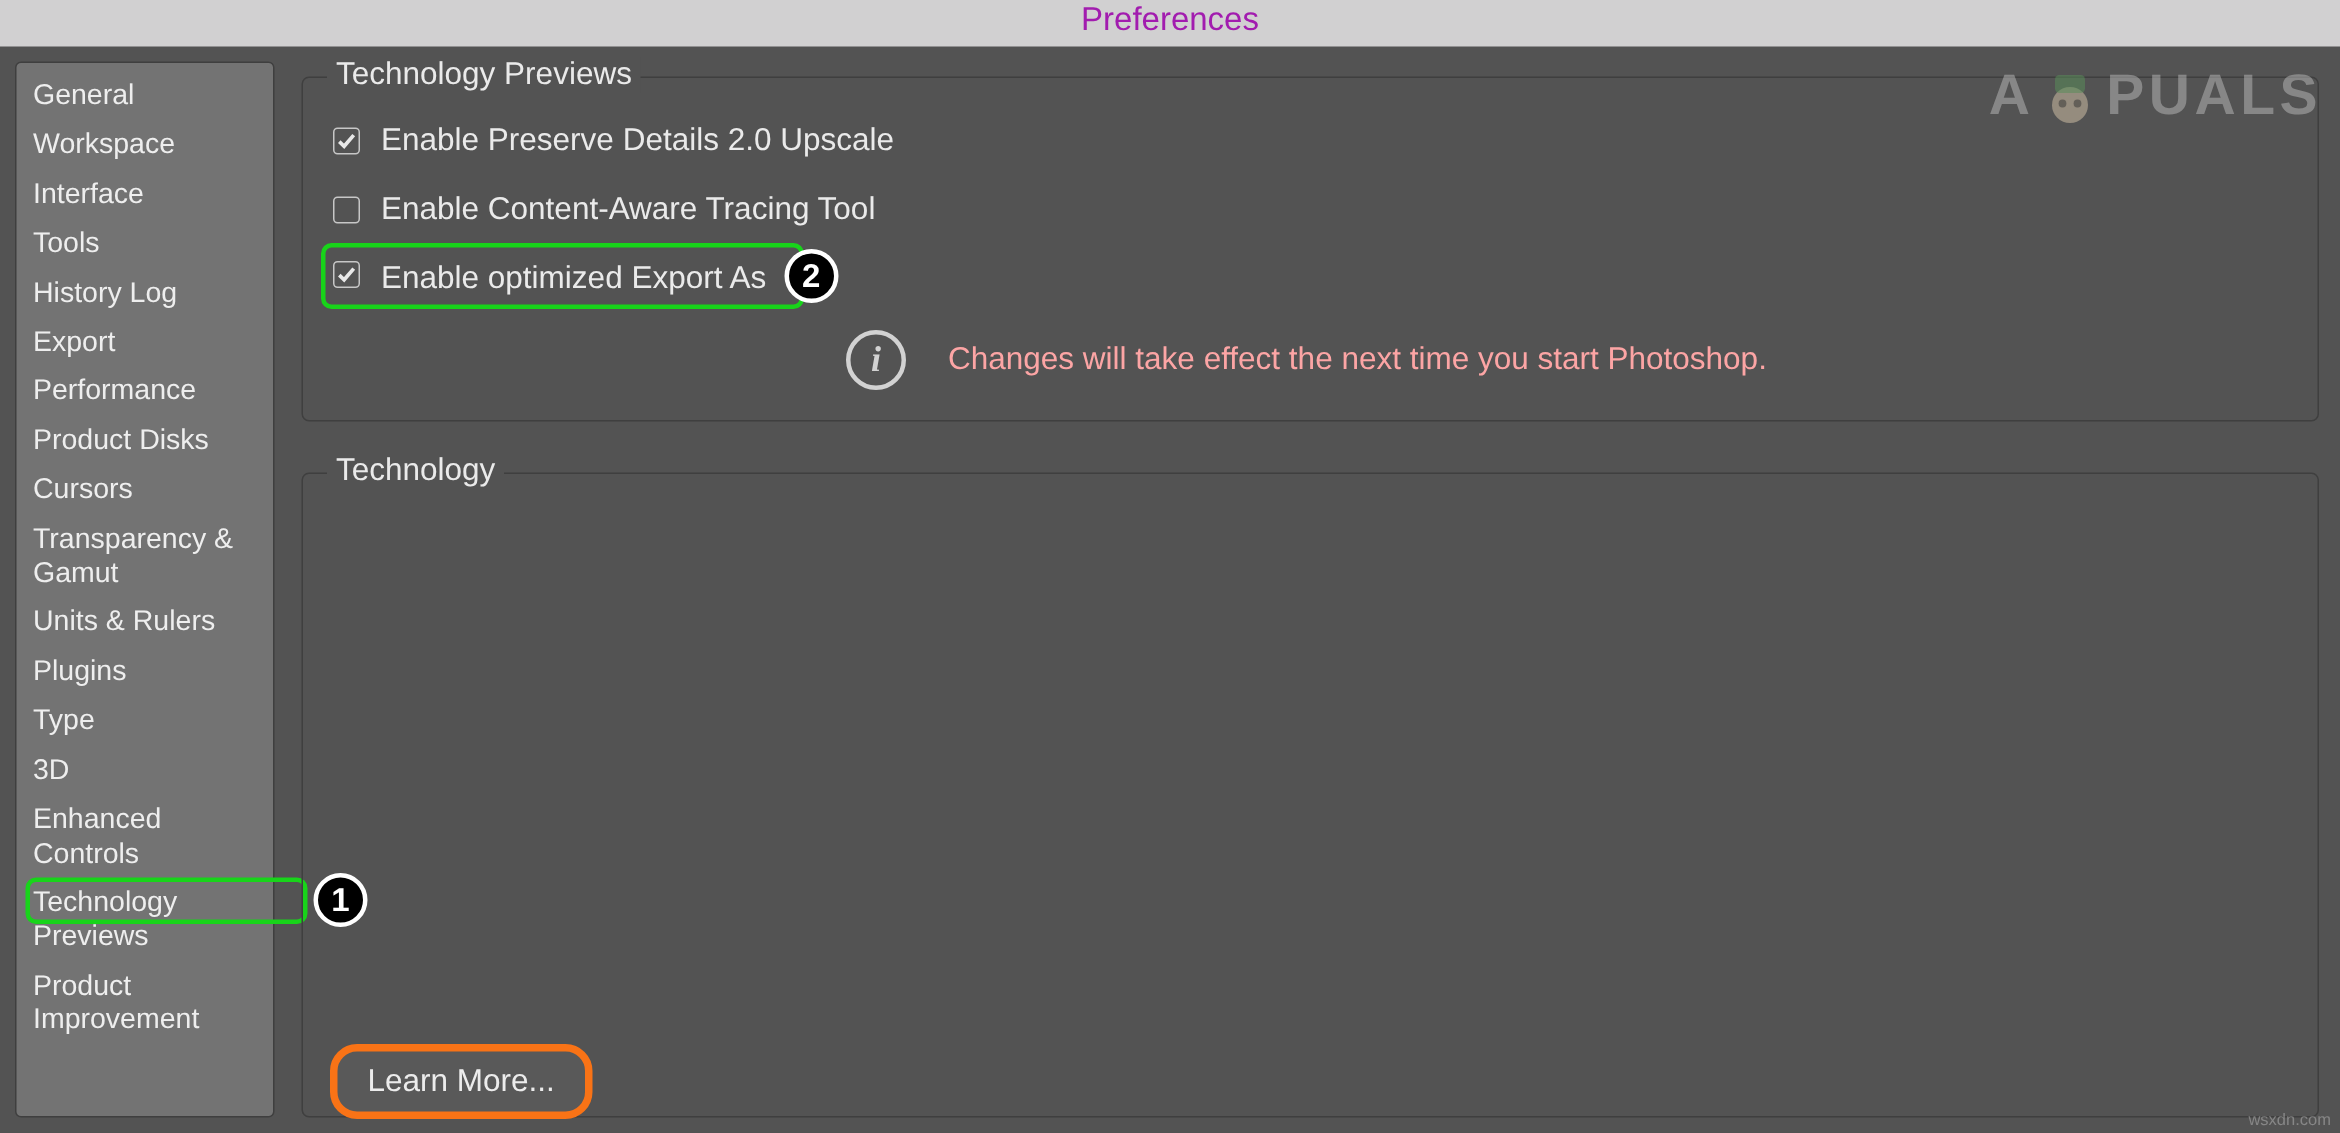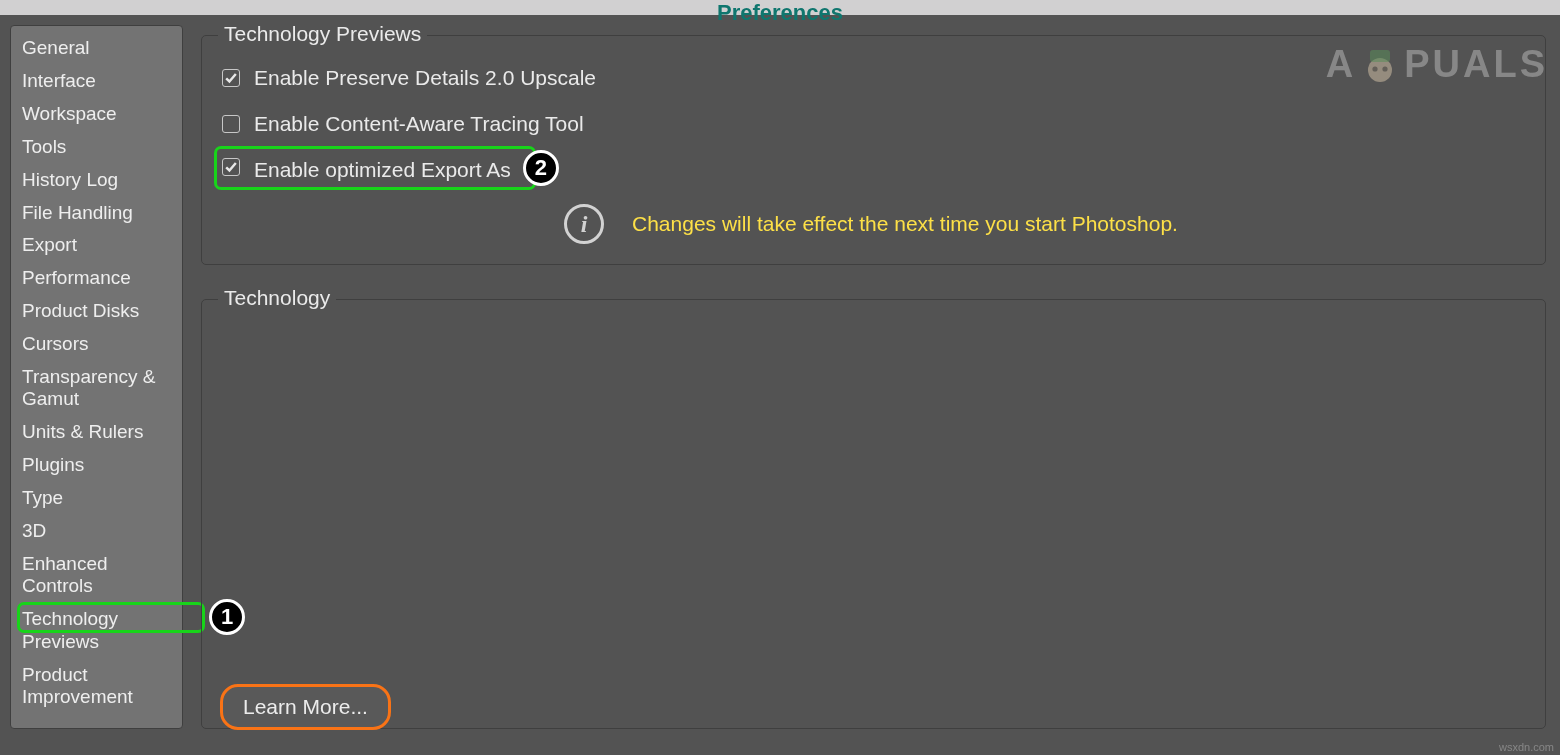--- a/index.html
+++ b/index.html
@@ -11,26 +11,26 @@
       font-family: -apple-system, BlinkMacSystemFont, "Segoe UI", Helvetica, Arial, sans-serif;
       background: #535353;
       width: 1560px;
       height: 755px;
       overflow: hidden;
       color: #e8e8e8;
       position: relative;
     }
     .titlebar {
       background: #d1d0d1;
-      height: 15px;
+      height: 31px;
       display: flex;
       align-items: flex-start;
       justify-content: center;
-      color: #0f766e;
-      font-weight: 700;
+      color: #a21caf;
+      font-weight: 400;
       font-size: 22px;
       padding-top: 0;
     }
     .content-area {
       display: flex;
       padding: 10px 10px 10px 10px;
       gap: 18px;
       height: calc(100% - 31px);
     }
     .sidebar {
@@ -168,32 +168,32 @@
       justify-content: center;
       font-family: Georgia, serif;
       font-weight: bold;
       font-size: 24px;
       color: #d2d2d2;
       font-style: italic;
       flex-shrink: 0;
     }
     .info-text {
       font-size: 21px;
-      color: #fde047;
+      color: #fca5a5;
     }
     .description-fieldset {
       min-height: 360px;
       flex: 1;
     }
     .learn-more-btn {
       position: absolute;
       left: 18px;
       bottom: -2px;
       background: #595959;
-      border: 3px solid #f97316;
+      border: 5px solid #f97316;
       border-radius: 18px;
       padding: 8px 20px 8px 20px;
       font-size: 21px;
       color: #ececec;
       cursor: default;
     }
     .watermark {
       position: absolute;
       top: 40px;
       right: 12px;
@@ -231,25 +231,24 @@
 </head>
 <body>
 
 <div class="titlebar">
   <span>Preferences</span>
 </div>
 
 <div class="content-area">
   <div class="sidebar">
     <div class="sidebar-item"><span>General</span></div>
+    <div class="sidebar-item"><span>Workspace</span></div>
     <div class="sidebar-item"><span>Interface</span></div>
-    <div class="sidebar-item"><span>Workspace</span></div>
     <div class="sidebar-item"><span>Tools</span></div>
     <div class="sidebar-item"><span>History Log</span></div>
-    <div class="sidebar-item"><span>File Handling</span></div>
     <div class="sidebar-item"><span>Export</span></div>
     <div class="sidebar-item"><span>Performance</span></div>
     <div class="sidebar-item"><span>Product Disks</span></div>
     <div class="sidebar-item"><span>Cursors</span></div>
     <div class="sidebar-item"><span>Transparency &amp; Gamut</span></div>
     <div class="sidebar-item"><span>Units &amp; Rulers</span></div>
     <div class="sidebar-item"><span>Plugins</span></div>
     <div class="sidebar-item"><span>Type</span></div>
     <div class="sidebar-item"><span>3D</span></div>
     <div class="sidebar-item"><span>Enhanced Controls</span></div>

